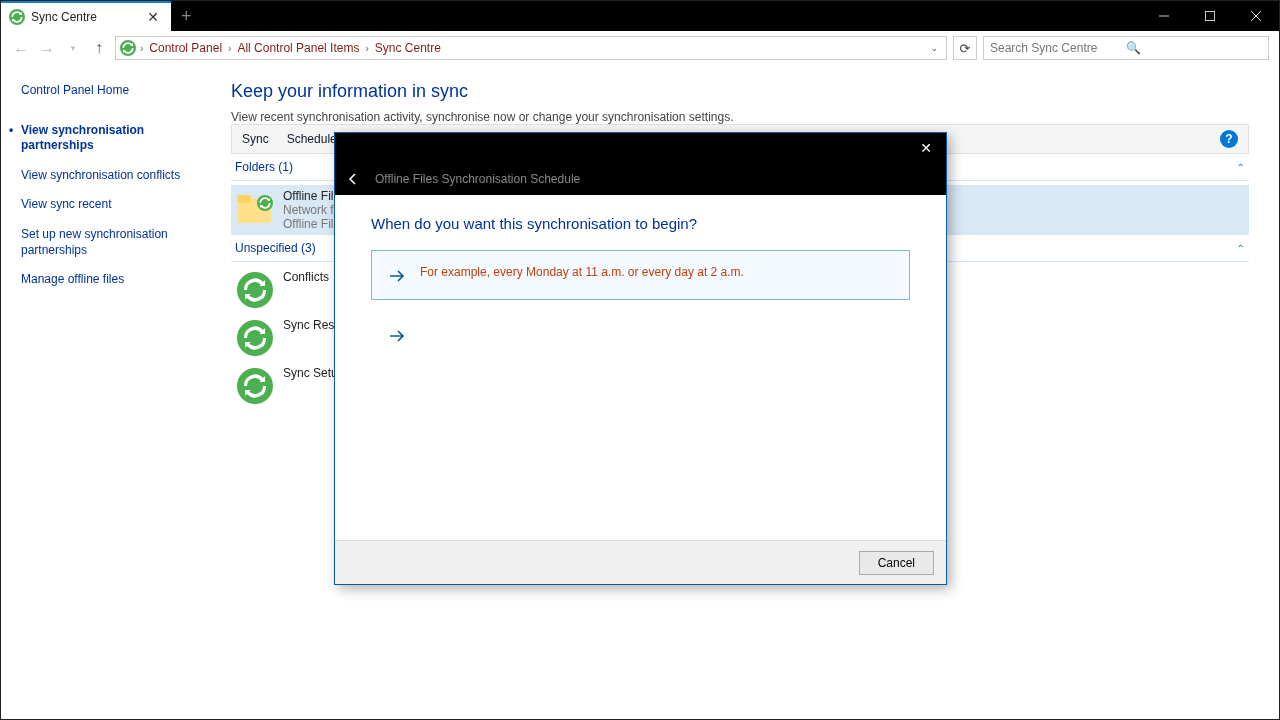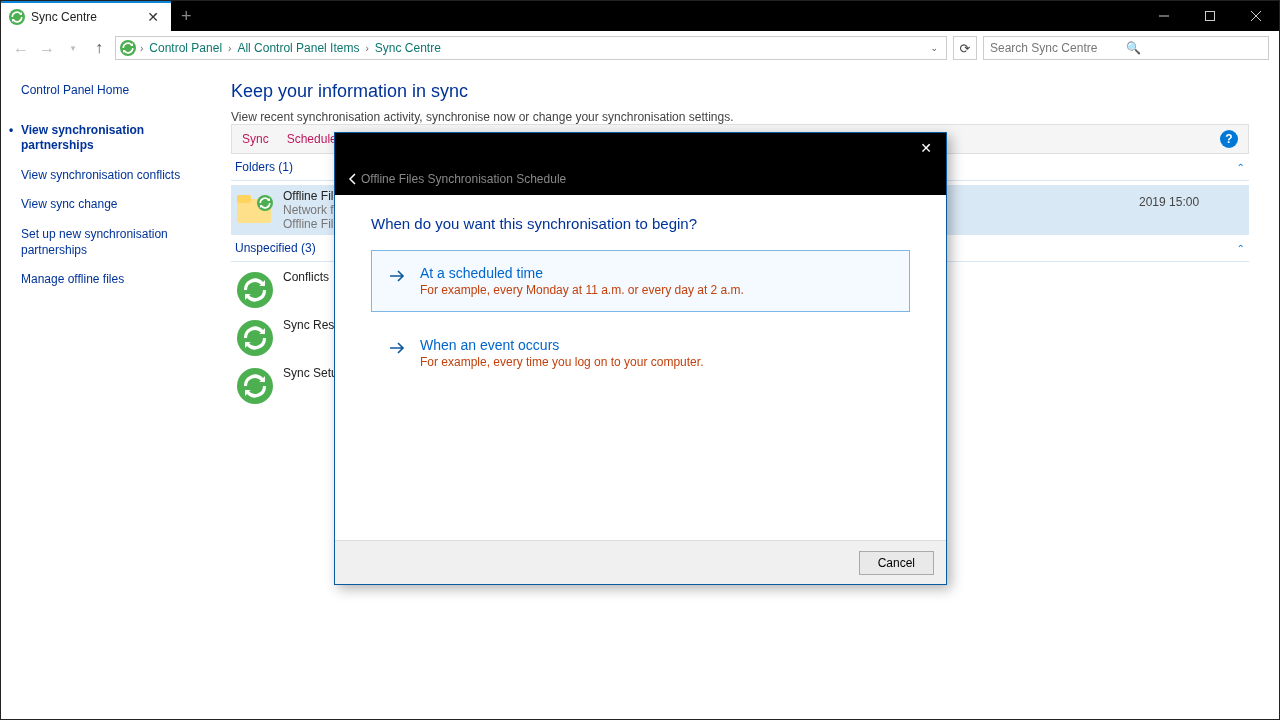--- a/index.html
+++ b/index.html
@@ -16,60 +16,60 @@
   .win-btn { width: 46px; display: flex; align-items: center; justify-content: center; color: #ccc; cursor: pointer; }
   .win-btn svg { width: 10px; height: 10px; }
 
   
   .addr-row { height: 34px; display: flex; align-items: center; padding: 0 10px; gap: 6px; background: #fff; }
   .nav-arrow { width: 20px; height: 20px; display: flex; align-items: center; justify-content: center; color: #bbb; cursor: pointer; }
   .nav-up { width: 20px; height: 20px; display: flex; align-items: center; justify-content: center; color: #555; cursor: pointer; }
   .breadcrumb-box { flex: 1; height: 24px; border: 1px solid #ccc; display: flex; align-items: center; padding: 0 4px; gap: 4px; font-size: 12px; }
   .bc-icon { width: 16px; height: 16px; }
   .bc-sep { color: #666; font-size: 10px; }
-  .bc-item { color: #0f766e; padding: 0 2px; cursor: pointer; }
+  .bc-item { color: #7f1d1d; padding: 0 2px; cursor: pointer; }
   .bc-spacer { flex: 1; }
   .bc-drop { color: #555; font-size: 9px; padding: 0 4px; cursor: pointer; }
   .refresh { width: 24px; height: 24px; border: 1px solid #ccc; display: flex; align-items: center; justify-content: center; font-size: 13px; color: #444; cursor: pointer; }
   .search-box { width: 286px; height: 24px; border: 1px solid #ccc; display: flex; align-items: center; padding: 0 6px; font-size: 12px; color: #777; }
   .search-box span { flex: 1; }
   .search-icon { color: #555; }
 
   
   .content { display: flex; height: calc(100% - 64px); }
   .sidebar { width: 200px; padding: 18px 12px 12px 20px; }
   .side-link { font-size: 12px; color: #003399; margin-bottom: 14px; cursor: pointer; line-height: 1.3; }
   .side-link.active { font-weight: 600; position: relative; }
   .side-link.active::before { content: "•"; position: absolute; left: -12px; top: 0; }
 
   .main { flex: 1; padding: 16px 30px 0 30px; position: relative; }
   .page-title { font-size: 18px; color: #003399; font-weight: 400; margin-bottom: 8px; }
   .page-desc { font-size: 12px; color: #444; }
 
   .toolbar { display: flex; align-items: center; height: 30px; background: #f5f5f5; border: 1px solid #e0e0e0; padding: 0 10px; gap: 18px; font-size: 12px; }
-  .toolbar .t-item { cursor: pointer; color: #be185d; }
+  .toolbar .t-item { cursor: pointer; color: #0f172a; }
   .toolbar .help { margin-left: auto; width: 18px; height: 18px; background: #0078d7; border-radius: 50%; color: #fff; display: flex; align-items: center; justify-content: center; font-size: 12px; font-weight: bold; }
 
   .group-header { font-size: 12px; color: #003399; padding: 6px 4px; display: flex; align-items: center; }
   .group-header .chev { margin-left: auto; color: #0078d7; font-size: 10px; }
   .group-rule { border: none; border-top: 1px solid #d8e6f2; margin: 0 0 4px 0; }
 
   .item-row { display: flex; align-items: flex-start; gap: 8px; padding: 4px 4px; font-size: 12px; cursor: pointer; }
   .item-row .big-icon { width: 40px; height: 40px; flex-shrink: 0; }
   .item-row .col { display: flex; flex-direction: column; }
   .item-row .name { color: #222; }
   .item-row .sub { color: #777; }
   .item-row.selected { background: #d9e8f5; }
   .item-row .date-partial { position: absolute; right: 30px; color: #444; font-size: 12px; background: #d9e8f5; padding: 6px 8px; width: 260px; text-align: left; }
 
   
   .overlay-dialog { position: absolute; left: 333px; top: 131px; width: 613px; height: 453px; background: #fff; border: 1px solid #0a5aa0; box-shadow: 4px 4px 12px rgba(0,0,0,0.3); display: flex; flex-direction: column; z-index: 100; }
   .dlg-titlebar { height: 30px; background: #000; display: flex; align-items: center; }
   .dlg-close { margin-left: auto; width: 40px; height: 100%; display: flex; align-items: center; justify-content: center; color: #fff; cursor: pointer; font-size: 14px; }
-  .dlg-subhead { height: 32px; background: #000; display: flex; align-items: center; padding: 0 10px; }
+  .dlg-subhead { height: 32px; background: #000; display: flex; align-items: center; padding: 0 10px; gap: 14px; }
   .dlg-back { color: #fff; cursor: pointer; display:flex; align-items:center; }
   .dlg-sub-title { color: #888; font-size: 12px; }
   .dlg-body { flex: 1; padding: 20px 36px; }
   .dlg-q { font-size: 15px; color: #003399; margin-bottom: 18px; }
   .option { border: 1px solid transparent; padding: 14px 16px; display: flex; gap: 14px; cursor: pointer; margin-bottom: 10px; }
   .option.sel { border-color: #7fb7e4; background: #f4faff; }
   .opt-arrow { color: #0a5aa0; flex-shrink: 0; display:flex; align-items:flex-start; padding-top:2px; }
   .opt-title { font-size: 14px; color: #0066cc; margin-bottom: 2px; }
   .opt-desc { font-size: 12px; color: #c2410c; }
   .dlg-footer { height: 44px; background: #f0f0f0; border-top: 1px solid #ddd; display: flex; align-items: center; justify-content: flex-end; padding: 0 12px; }
@@ -137,21 +137,21 @@
     <span class="search-icon">🔍</span>
   </div>
 </div>
 
 <div class="content">
   <div class="sidebar">
     <div class="side-link">Control Panel Home</div>
     <div style="height:10px;"></div>
     <div class="side-link active">View synchronisation partnerships</div>
     <div class="side-link">View synchronisation conflicts</div>
-    <div class="side-link">View sync change</div>
+    <div class="side-link">View sync recent</div>
     <div class="side-link">Set up new synchronisation partnerships</div>
     <div class="side-link">Manage offline files</div>
   </div>
 
   <div class="main">
     <div class="page-title">Keep your information in sync</div>
     <div class="page-desc">View recent synchronisation activity, synchronise now or change your synchronisation settings.</div>
 
     <div class="toolbar">
       <span class="t-item">Sync</span>
@@ -170,21 +170,20 @@
           <rect x="2" y="10" width="34" height="24" rx="2" fill="#ffe08a"></rect>
           <rect x="2" y="6" width="14" height="8" rx="2" fill="#ffd35e"></rect>
           <circle cx="30" cy="14" r="8" class="sync-circle"></circle>
           <path class="sync-arrows" d="M26 14a4 4 0 0 1 7-2.6L32 12h3V9l-1 1A5.5 5.5 0 0 0 24.5 14H26zm8 0a4 4 0 0 1-7 2.6L28 16h-3v3l1-1a5.5 5.5 0 0 0 9.5-4H34z"></path>
         </svg>
       <div class="col">
         <span class="name">Offline Files</span>
         <span class="sub">Network files</span>
         <span class="sub">Offline Files a</span>
       </div>
-      <span class="date-partial" style="padding-left:180px;">2019 15:00</span>
     </div>
 
     <div class="group-header">
       <span>Unspecified (3)</span>
       <span class="chev">⌃</span>
     </div>
     <hr class="group-rule">
 
     <div class="item-row">
       <svg class="big-icon" viewBox="0 0 40 40">
@@ -230,32 +229,27 @@
   </div>
   <div class="dlg-body">
     <div class="dlg-q">When do you want this synchronisation to begin?</div>
     <div class="option sel">
       <span class="opt-arrow">
           <svg width="18" height="18" viewBox="0 0 18 18">
             <path d="M2 9h12M10 4l5 5-5 5" stroke="#0a5aa0" stroke-width="1.6" fill="none"></path>
           </svg>
         </span>
       <div>
-        <div class="opt-title">At a scheduled time</div>
         <div class="opt-desc">For example, every Monday at 11 a.m. or every day at 2 a.m.</div>
       </div>
     </div>
     <div class="option">
       <span class="opt-arrow">
           <svg width="18" height="18" viewBox="0 0 18 18">
             <path d="M2 9h12M10 4l5 5-5 5" stroke="#0a5aa0" stroke-width="1.6" fill="none"></path>
           </svg>
         </span>
-      <div>
-        <div class="opt-title">When an event occurs</div>
-        <div class="opt-desc">For example, every time you log on to your computer.</div>
-      </div>
     </div>
   </div>
   <div class="dlg-footer">
     <button class="btn">Cancel</button>
   </div>
 </div>
 
 </body></html>

